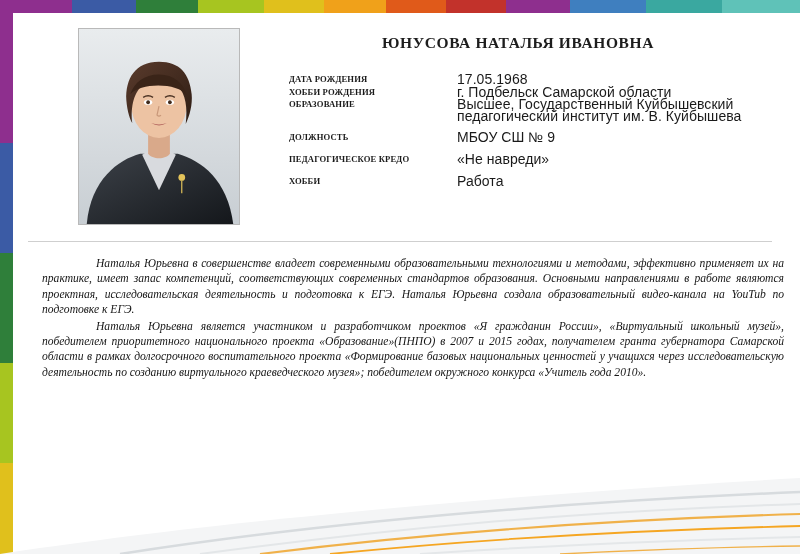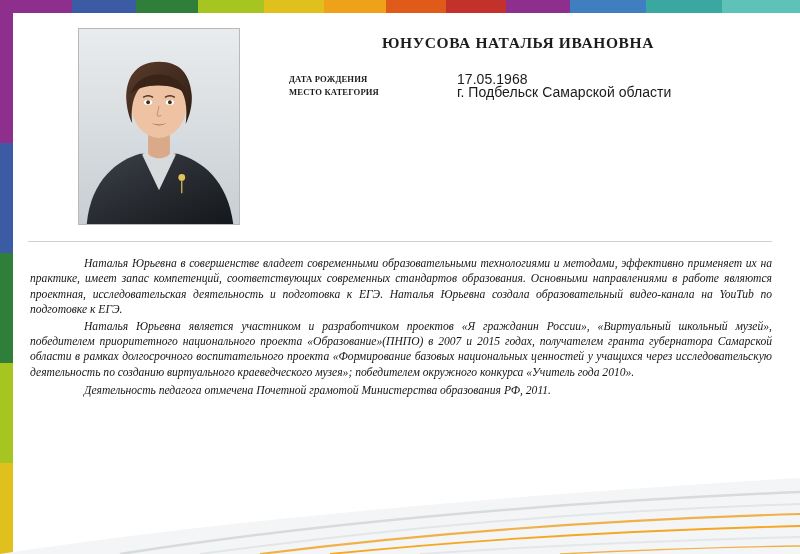--- a/index.html
+++ b/index.html
@@ -105,21 +105,21 @@
     position: absolute;
     left: 28px; top: 241px;
     width: 744px;
     height: 1px;
     background: #cfcfcf;
   }
 
   
   .body {
     position: absolute;
-    left: 30px; top: 256px;
+    left: 42px; top: 256px;
     width: 742px;
   }
   .body p {
     margin: 0 0 1px 0;
     text-indent: 54px;
     text-align: justify;
     font-family: "Liberation Serif", serif;
     font-style: italic;
     font-size: 11.6px;
     line-height: 15.4px;
@@ -205,42 +205,57 @@
   <div class="name-title">ЮНУСОВА НАТАЛЬЯ ИВАНОВНА</div>
 
   <div class="info">
     <table>
       <tbody>
           <tr>
         <td class="lbl">ДАТА РОЖДЕНИЯ</td>
         <td class="val">17.05.1968</td>
       </tr>
       <tr>
-        <td class="lbl">МЕСТО КАТЕГОРИЯ</td>
+        <td class="lbl">ХОББИ РОЖДЕНИЯ</td>
         <td class="val">г. Подбельск  Самарской области</td>
+      </tr>
+      <tr>
+        <td class="lbl">ОБРАЗОВАНИЕ</td>
+        <td class="val">Высшее, Государственный Куйбышевский педагогический институт  им. В. Куйбышева</td>
       </tr>
       <tr class="spacer">
             <td colspan="2"></td>
           </tr>
+      <tr>
+        <td class="lbl">ДОЛЖНОСТЬ</td>
+        <td class="val">МБОУ  СШ № 9</td>
+      </tr>
       <tr class="spacer">
             <td colspan="2"></td>
           </tr>
+      <tr>
+        <td class="lbl">ПЕДАГОГИЧЕСКОЕ КРЕДО</td>
+        <td class="val">«Не навреди»</td>
+      </tr>
       <tr class="spacer">
             <td colspan="2"></td>
           </tr>
+      <tr>
+        <td class="lbl">ХОББИ</td>
+        <td class="val">Работа</td>
+      </tr>
     </tbody>
       </table>
   </div>
 
   <div class="divider"></div>
 
   <div class="body">
     <p>Наталья Юрьевна в совершенстве владеет современными образовательными технологиями и методами, эффективно применяет их на практике, имеет запас компетенций, соответствующих современных стандартов образования. Основными направлениями в работе являются проектная, исследовательская деятельность и подготовка к ЕГЭ. Наталья Юрьевна создала образовательный видео-канала на YouTub по подготовке к ЕГЭ.</p>
     <p>Наталья Юрьевна является  участником и разработчиком проектов «Я гражданин России», «Виртуальный школьный музей», победителем приоритетного национального проекта «Образование»(ПНПО) в 2007 и 2015 годах, получателем гранта губернатора Самарской области в рамках долгосрочного воспитательного проекта «Формирование базовых национальных ценностей у учащихся через исследовательскую деятельность по созданию  виртуального краеведческого музея»; победителем окружного конкурса «Учитель года 2010».</p>
-    <p class="last">Деятельность педагога отмечена Почетной грамотой Министерства образования РФ, 2011.</p>
   </div>
 
   <svg class="swoosh" viewBox="0 0 800 120" preserveAspectRatio="none">
     <path d="M0 120 C160 96 420 66 800 44 L800 120 Z" fill="#f4f5f6"></path>
     <path d="M120 120 C300 92 520 70 800 58" stroke="#d7dbde" stroke-width="2.5" fill="none"></path>
     <path d="M200 120 C380 96 560 78 800 70" stroke="#e3e6e8" stroke-width="2" fill="none"></path>
     <path d="M260 120 C420 100 600 86 800 80" stroke="#f0b14a" stroke-width="2.2" fill="none"></path>
     <path d="M330 120 C470 106 640 96 800 92" stroke="#f5a623" stroke-width="1.8" fill="none"></path>
     <path d="M420 120 C540 112 680 106 800 103" stroke="#e4e7e9" stroke-width="2" fill="none"></path>
     <path d="M560 120 C640 116 720 113 800 112" stroke="#f0b14a" stroke-width="1.4" fill="none"></path>

